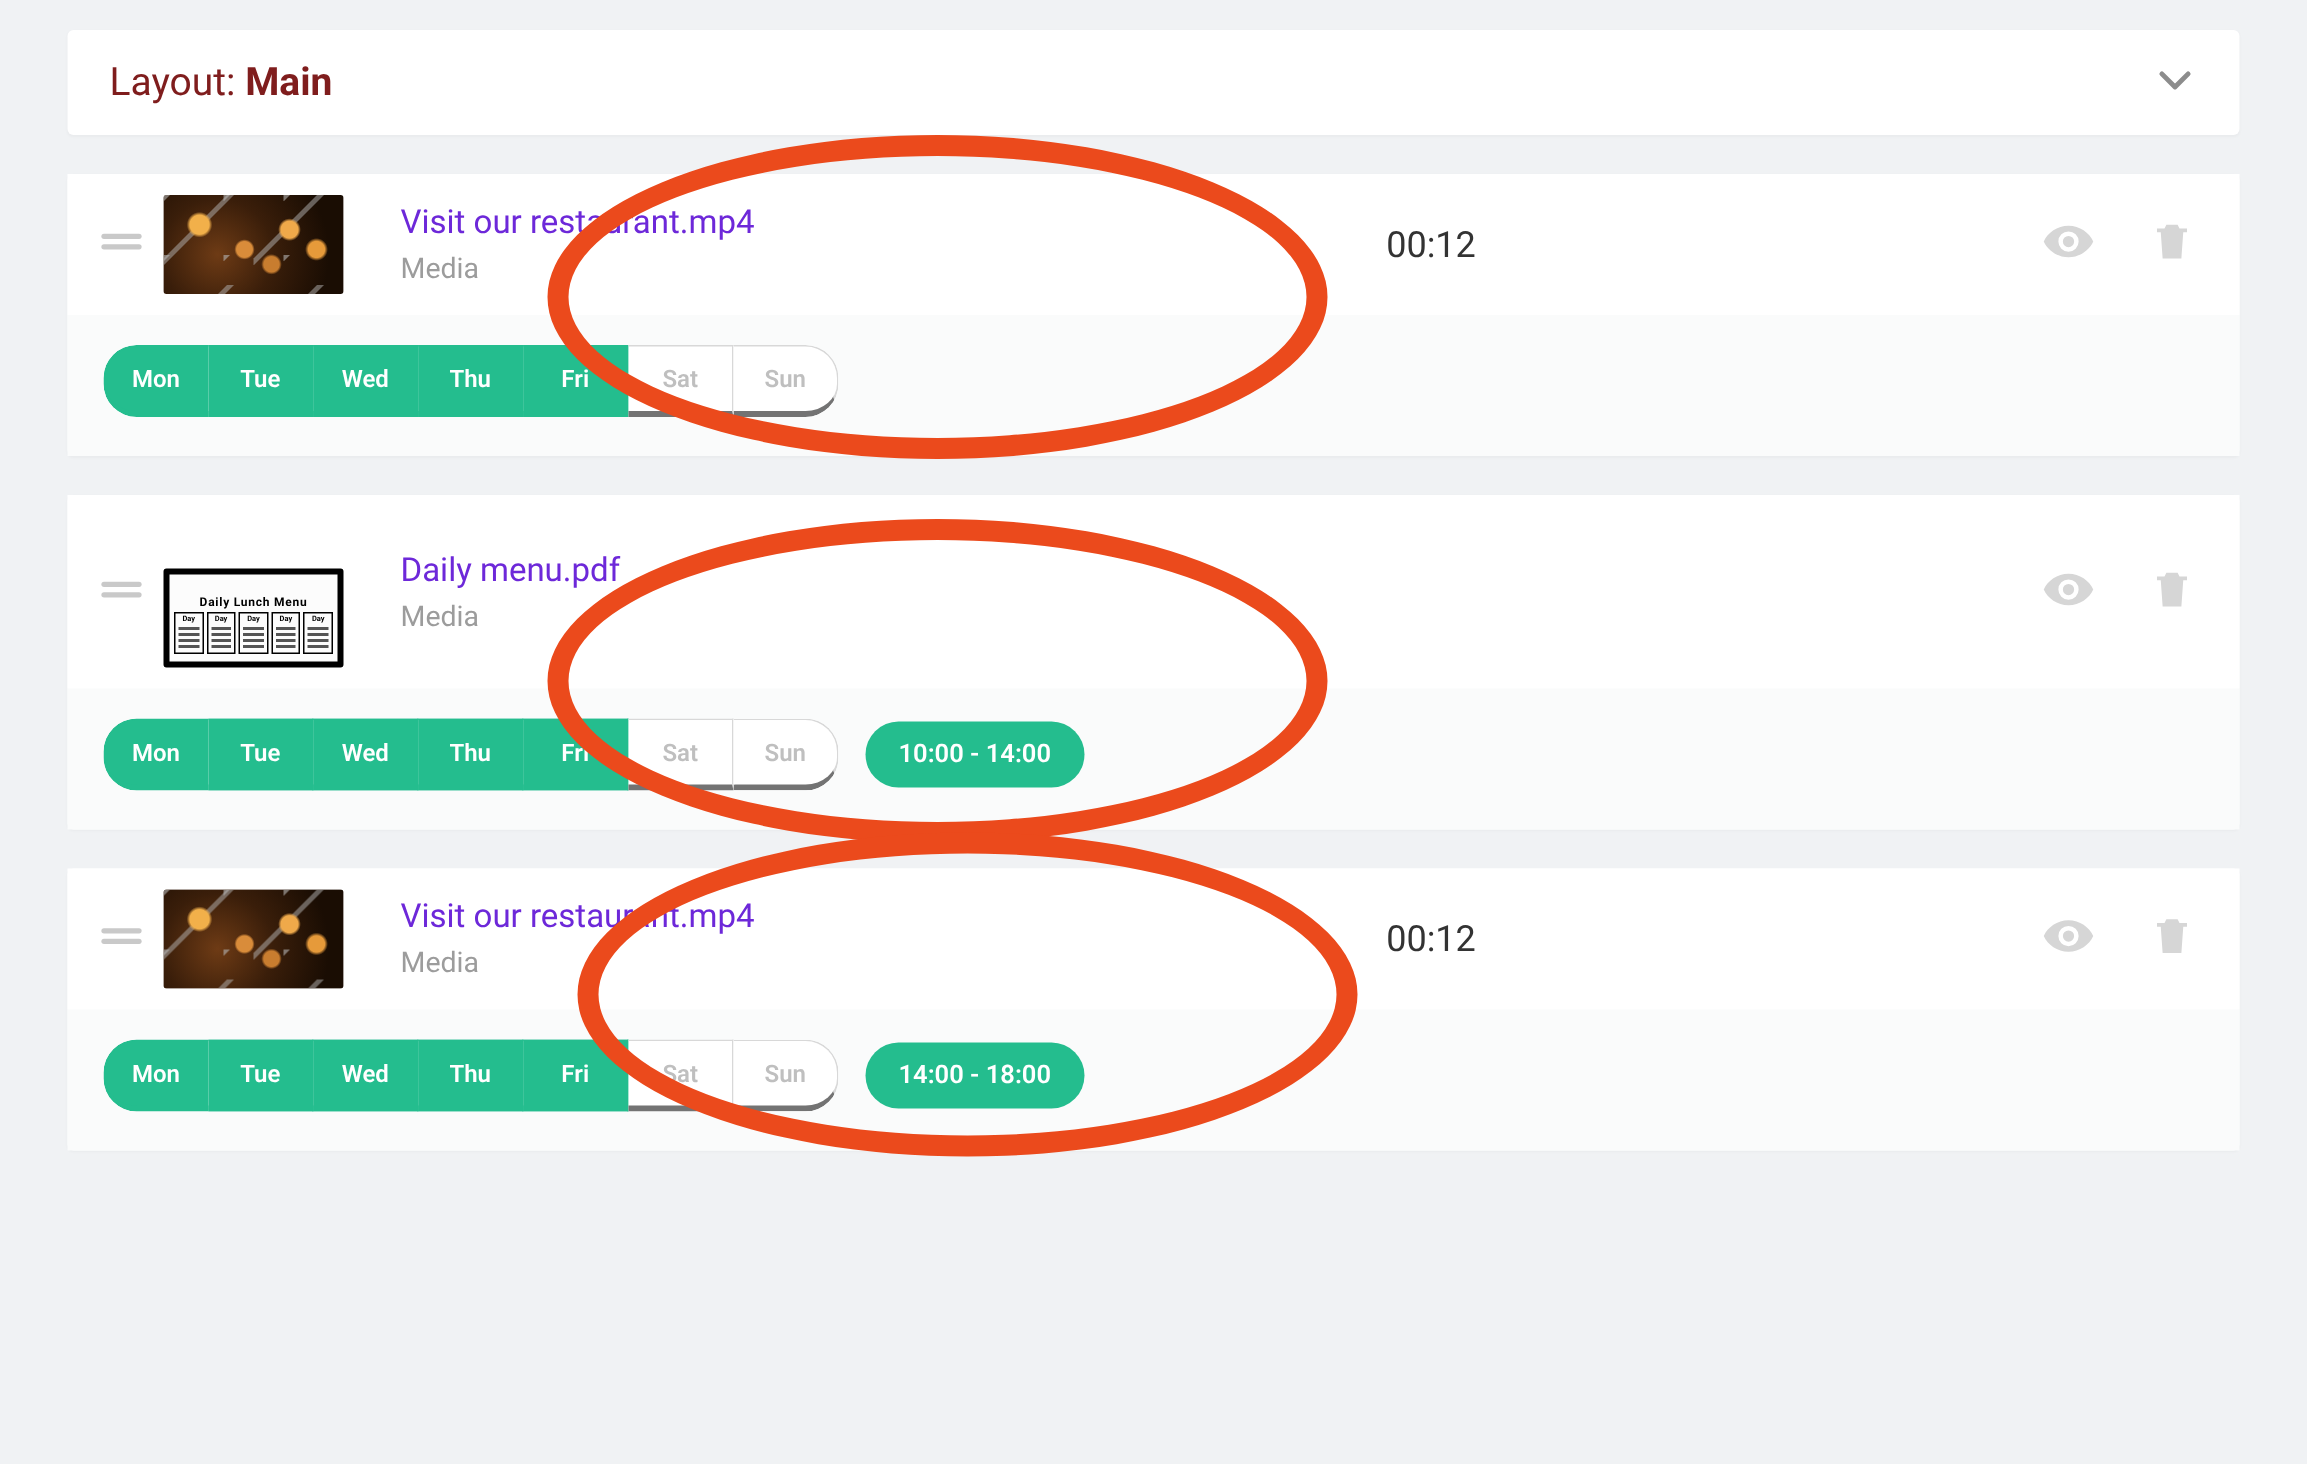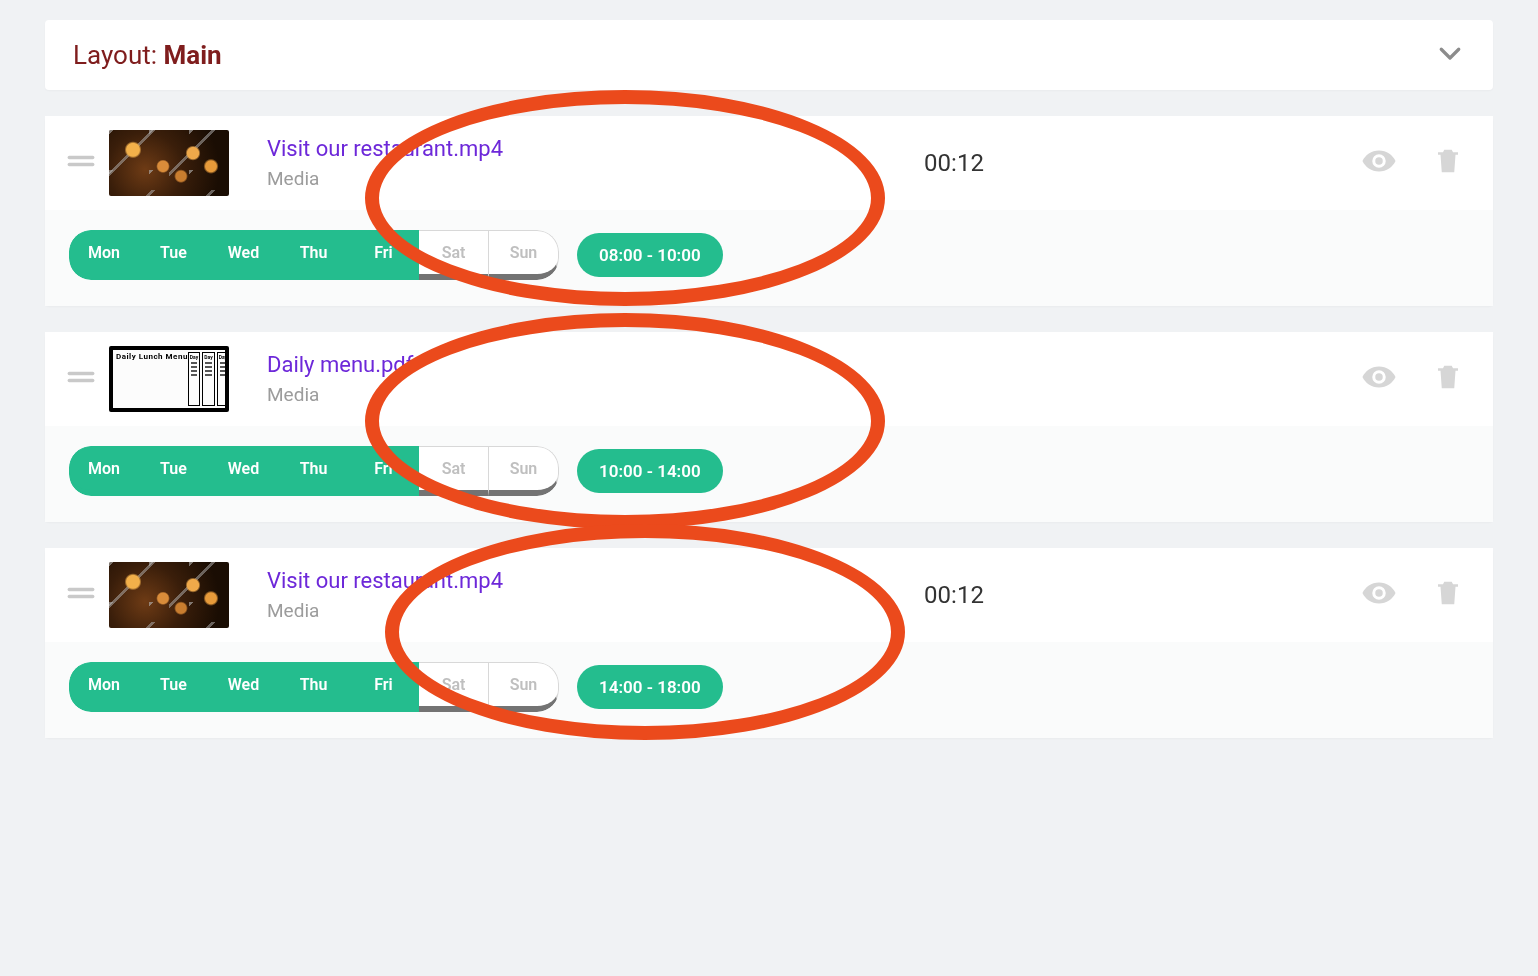--- a/index.html
+++ b/index.html
@@ -63,24 +63,25 @@
       radial-gradient(circle at 60% 70%, #c87d2f 0 6%, transparent 8%),
       radial-gradient(circle at 85% 55%, #e69a3a 0 5%, transparent 7%),
       linear-gradient(135deg, rgba(180,180,180,0.6) 0 3px, transparent 3px 100%) 0 0/40px 40px,
       linear-gradient(135deg, transparent 0 30px, rgba(180,180,180,0.5) 30px 33px, transparent 33px) 0 0/60px 60px;
     mix-blend-mode: normal;
   }
   .thumb-menu {
     background:#fcfcfc;
     border:4px solid #000;
     display:flex;
-    flex-direction:row;
-    padding:2px 3px;
+    flex-direction:column;
+    padding:14px 3px;
     font-size:6px;
     color:#000;
+    margin-top:35px;
   }
   .thumb-menu .tm-title{
     text-align:center;
     font-weight:700;
     font-size:8px;
     letter-spacing:0.5px;
     margin-bottom:2px;
     white-space:nowrap;
   }
   .thumb-menu .cols {
@@ -140,21 +141,21 @@
     font-size:16px;
     font-weight:600;
   }
   .day {
     padding:12px 0;
     width:70px;
     text-align:center;
     background:#fff;
     color:#bfbfbf;
     border-top:1px solid #d8d8d8;
-    border-bottom:6px solid #737373;
+    border-bottom:4px solid #737373;
     border-right:1px solid #d8d8d8;
     user-select:none;
   }
   .day.first{
     border-left:1px solid #d8d8d8;
     border-top-left-radius:22px;
     border-bottom-left-radius:22px;
   }
   .day.last{
     border-top-right-radius:22px;
@@ -225,21 +226,20 @@
       <div class="schedule-row rel">
         <div class="days">
           <div class="day first on">Mon</div>
           <div class="day on">Tue</div>
           <div class="day on">Wed</div>
           <div class="day on">Thu</div>
           <div class="day on">Fri</div>
           <div class="day">Sat</div>
           <div class="day last">Sun</div>
         </div>
-        <div class="time-pill">08:00 - 10:00</div>
         <div class="annot" style="left: 320px; top: -120px; width: 520px; height: 216px; border-color: rgb(235, 74, 28);"></div>
       </div>
     </div>
     <div class="card rel">
       <div class="item-row">
         <span class="drag-handle"><svg width="28" height="18" viewBox="0 0 24 12" stroke="currentColor" stroke-width="3" stroke-linecap="round">
             <line x1="2" y1="3" x2="22" y2="3"></line>
             <line x1="2" y1="9" x2="22" y2="9"></line>
           </svg></span>
         <div class="thumb thumb-menu">

